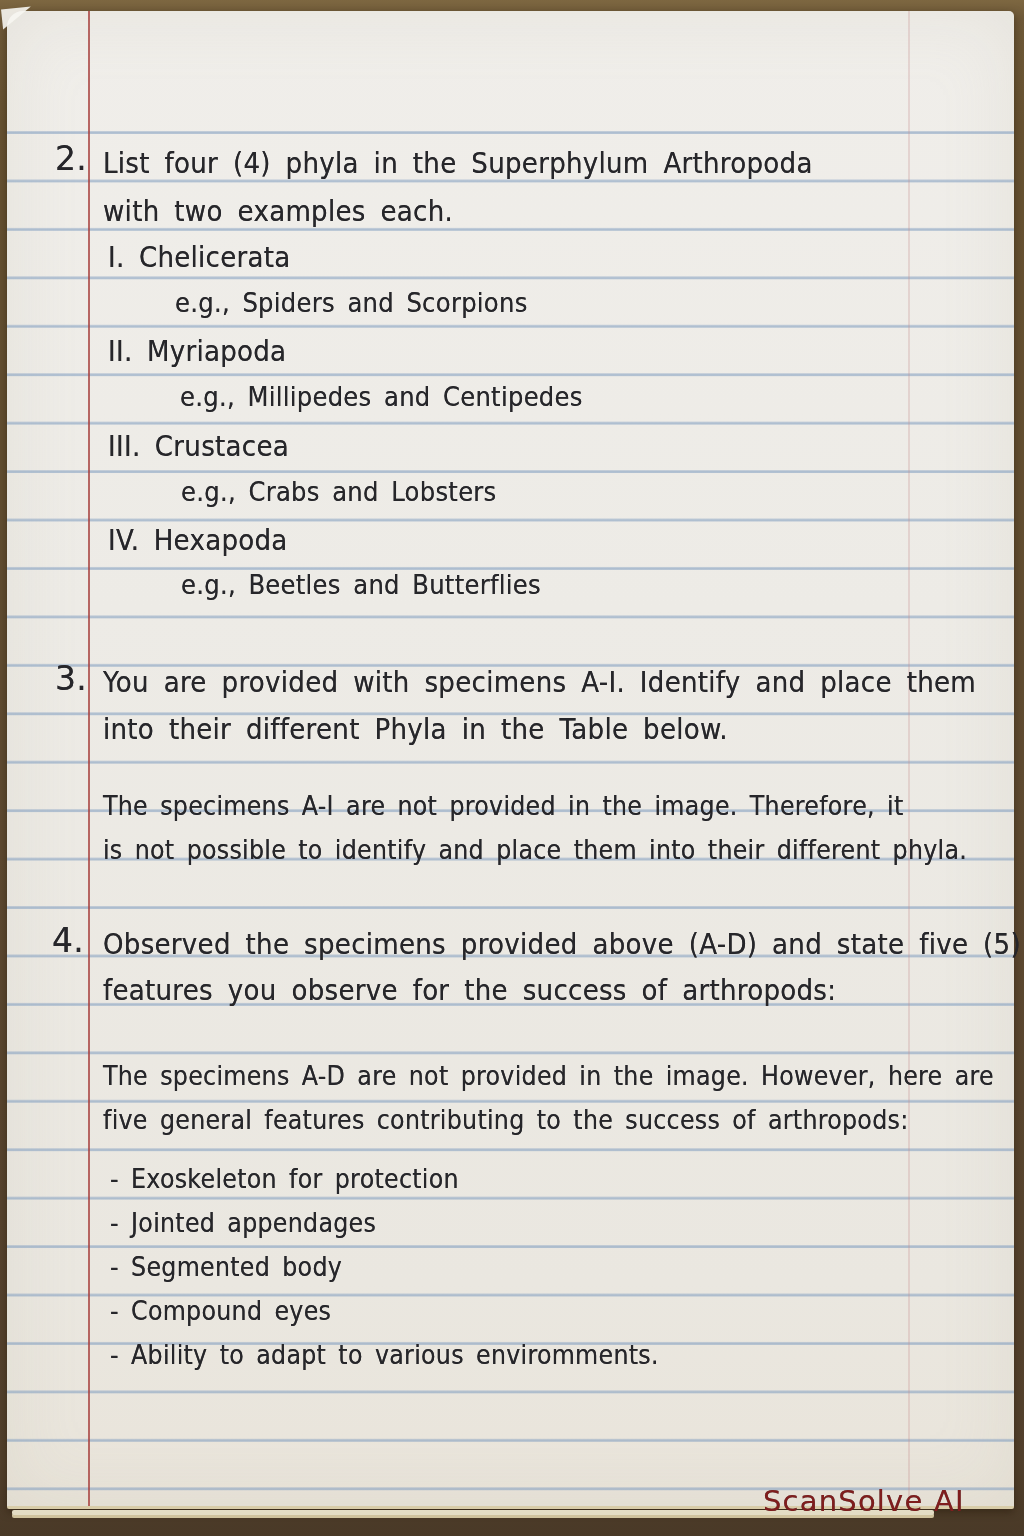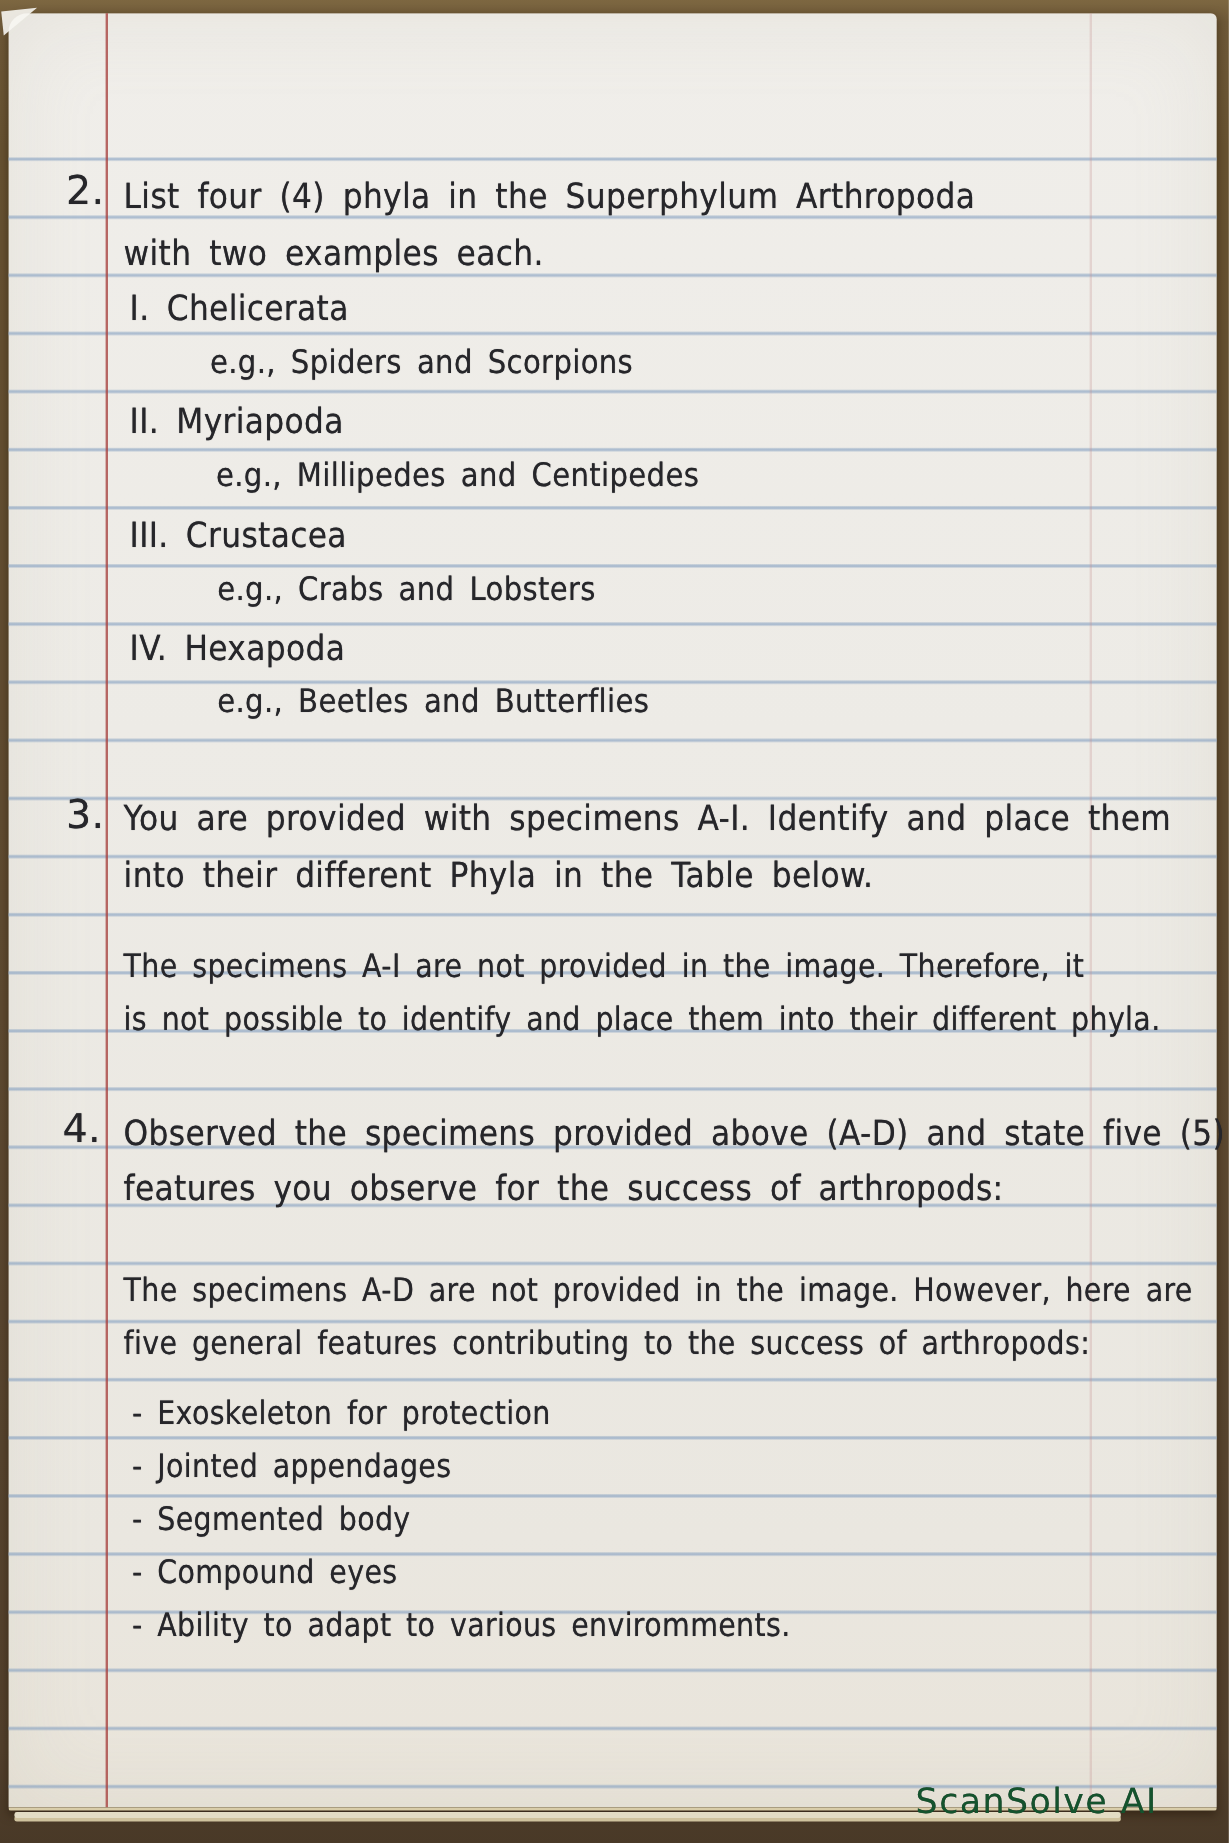--- a/index.html
+++ b/index.html
@@ -38,21 +38,21 @@
     text-shadow:0 0 0.6px rgba(30,30,35,0.75);
     letter-spacing:0.3px;
   }
   .qnum{font-size:33px;}
   .qline{font-size:29px;word-spacing:7px;transform:scaleX(0.90);}
   .itemline{font-size:29px;word-spacing:6px;transform:scaleX(0.90);}
   .eg{font-size:27px;word-spacing:5px;transform:scaleX(0.90);}
   .aline{font-size:27px;word-spacing:5px;transform:scaleX(0.88);}
   .rn{margin-right:16px;}
   .watermark{
-    position:absolute;left:763px;top:1484px;font-size:29px;color:#14532d;
+    position:absolute;left:763px;top:1484px;font-size:29px;color:#7f1d1d;
     letter-spacing:1.2px;white-space:nowrap;text-shadow:0 0 0.5px rgba(45,45,50,0.7);
   }
 </style>
 </head>
 <body>
 
 <div class="paper">
   <div class="rules"></div>
   <div class="margin-line"></div>
   <div class="fold-line"></div>

